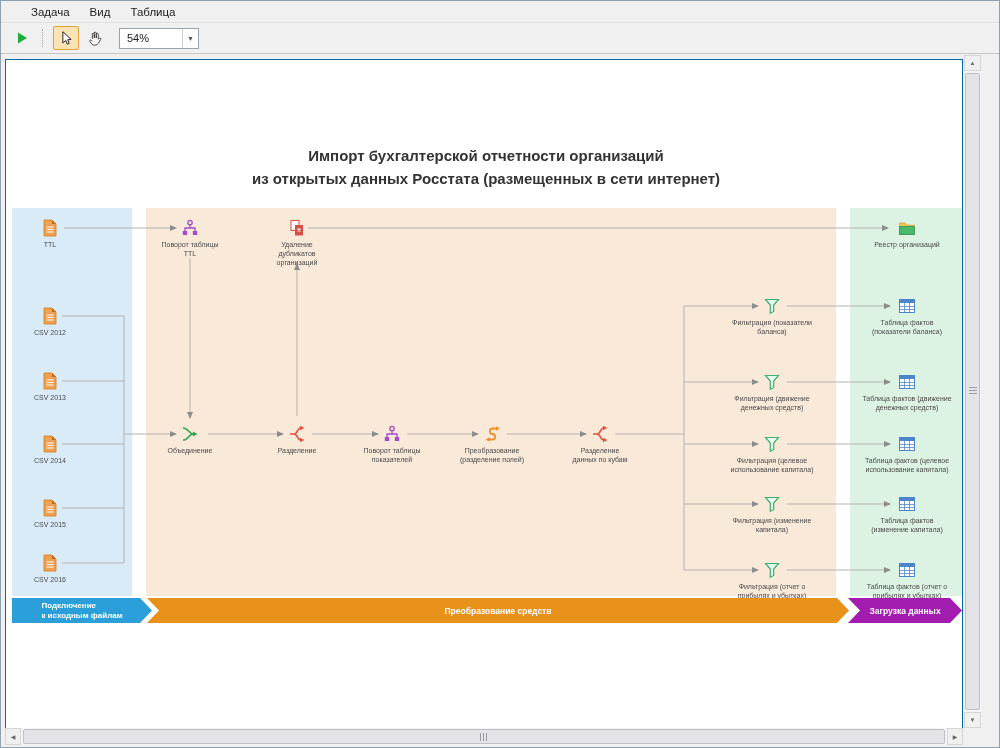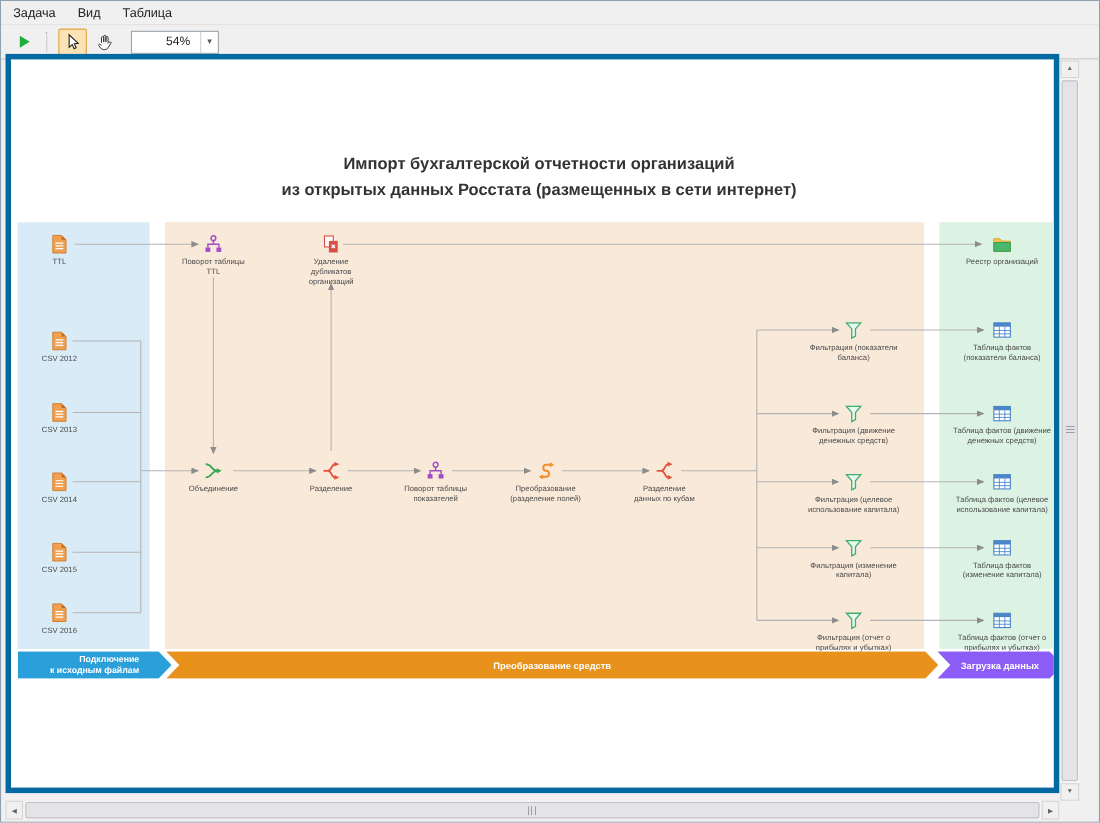--- a/index.html
+++ b/index.html
@@ -2,45 +2,45 @@
 <html><head>
 <meta charset="utf-8">
 <style>
   * { margin:0; padding:0; box-sizing:border-box; }
   html,body { width:1000px; height:748px; }
   body { font-family:"Liberation Sans", sans-serif; background:#fff; }
 
   .window { position:relative; width:1000px; height:748px; border:1px solid #8fa0ae; background:#f0f0f0; overflow:hidden; }
 
   
-  .menubar { height:22px; display:flex; align-items:center; padding-left:1px; background:#f0f0f0; font-size:11.5px; color:#222; border-bottom:1px solid #e2e2e2; }
+  .menubar { height:22px; display:flex; align-items:center; padding-left:20px; background:#f0f0f0; font-size:11.5px; color:#222; border-bottom:1px solid #e2e2e2; }
   .menu-item { padding:3px 10px; cursor:default; }
 
   
   .toolbar { height:31px; display:flex; align-items:center; padding:0 8px; background:#f0f0f0; border-bottom:1px solid #c6c6c6; gap:3px; }
   .tbtn { width:26px; height:24px; display:flex; align-items:center; justify-content:center; background:transparent; border:1px solid transparent; border-radius:2px; }
   .tbtn.selected { background:#fce3b4; border:1px solid #e0a33c; }
   .tgrip { width:4px; height:18px; border-left:1px dotted #a8a8a8; margin:0 4px; }
-  .zoombox { margin-left:8px; width:80px; height:21px; background:#fff; border:1px solid #9aa4ac; display:flex; align-items:center;padding-left:24px; }
+  .zoombox { margin-left:8px; width:80px; height:21px; background:#fff; border:1px solid #9aa4ac; display:flex; align-items:center; }
   .zoomval { flex:1; font-size:11px; padding-left:7px; color:#222; }
   .zoomarrow { width:16px; height:100%; display:flex; align-items:center; justify-content:center; font-size:7px; color:#555; border-left:1px solid #c9cfd4; }
 
   
-  .canvas { position:absolute; left:4px; top:48px; width:958px; height:672px; background:#fff; border:5px solid #0369a1; overflow:hidden; }
+  .canvas { position:absolute; left:4px; top:58px; width:958px; height:672px; background:#fff; border:1px solid #0369a1; overflow:hidden; }
   .dtitle { position:absolute; left:95px; top:84px; width:770px; text-align:center; font-size:15px; font-weight:bold; color:#333; white-space:pre-line; line-height:1.55; }
 
   .panel { position:absolute; top:148px; height:388px; }
   .panel.blue   { left:6px;   width:120px; background:#d9ebf7; }
   .panel.orange { left:140px; width:690px; background:#f9e9d9; }
   .panel.green  { left:844px; width:112px; background:#dcf2e3; }
 
-  .banner { position:absolute; top:538px; height:25px; color:#fff; font-weight:bold; display:flex; align-items:center; justify-content:center; text-align:right; white-space:pre-line; }
+  .banner { position:absolute; top:538px; height:25px; color:#fff; font-weight:bold; display:flex; align-items:center; justify-content:center; text-align:left; white-space:pre-line; }
   .banner.blue   { left:6px;   width:140px; font-size:8px;   line-height:1.15; background:#2b9fd9; clip-path:polygon(0 0, calc(100% - 12px) 0, 100% 50%, calc(100% - 12px) 100%, 0 100%); }
   .banner.orange { left:141px; width:702px; font-size:8.5px; background:#e8921c; clip-path:polygon(0 0, calc(100% - 12px) 0, 100% 50%, calc(100% - 12px) 100%, 0 100%, 12px 50%); }
-  .banner.green  { left:842px; width:114px; font-size:8.5px; background:#8b5cf6; clip-path:polygon(0 0, calc(100% - 12px) 0, 100% 50%, calc(100% - 12px) 100%, 0 100%, 12px 50%); }
+  .banner.green  { left:842px; width:114px; font-size:8.5px; background:#a21caf; clip-path:polygon(0 0, calc(100% - 12px) 0, 100% 50%, calc(100% - 12px) 100%, 0 100%, 12px 50%); }
 
   .wires { position:absolute; left:0; top:0; width:958px; height:672px; pointer-events:none; }
 
   .node { position:absolute; transform:translateX(-50%); display:flex; flex-direction:column; align-items:center; gap:2px; }
   .nicon { width:20px; height:20px; }
   .nlabel { font-size:7px; color:#4a4a4a; text-align:center; white-space:pre-line; line-height:1.3; }
 
   
   .vscroll { position:absolute; left:963px; top:54px; width:17px; height:673px; background:#f4f4f4; display:flex; flex-direction:column; }
   .hscroll { position:absolute; left:4px; top:727px; width:958px; height:17px; background:#f4f4f4; display:flex; }

